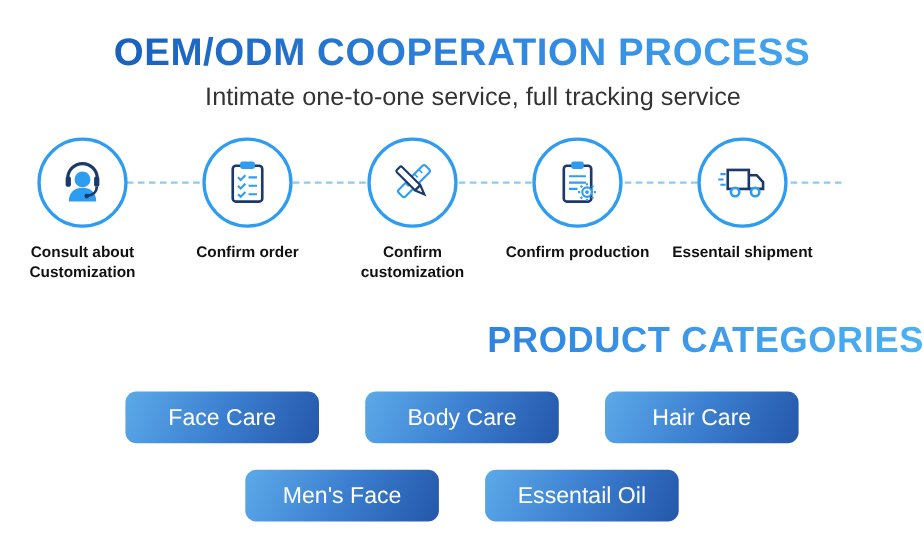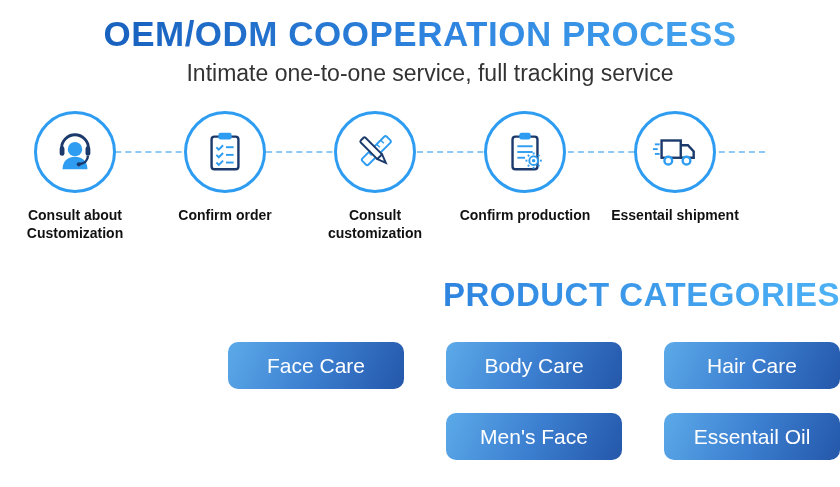--- a/index.html
+++ b/index.html
@@ -12,21 +12,21 @@
   }
   .page { width: 840px; height: 487px; position: relative; }
 
   .gradient-text {
     background: linear-gradient(90deg, #1256b4 0%, #2f86e0 55%, #4db1f5 100%);
     -webkit-background-clip: text;
     background-clip: text;
     color: transparent;
   }
   .title {
-    margin-top: 14px;
+    margin-top: 28px;
     text-align: center;
     font-size: 35px;
     font-weight: 800;
     letter-spacing: 0.5px;
   }
   .subtitle {
     margin-top: 6px;
     text-align: center;
     font-size: 23px;
     font-weight: 400;
@@ -86,21 +86,21 @@
     font-size: 33px;
     font-weight: 800;
     letter-spacing: 0.5px;
   }
 
   .button-grid {
     margin-top: 28px;
     display: flex;
     flex-direction: column;
     gap: 24px;
-    align-items: flex-end;
+    align-items: center;
   }
   .btn-row {
     display: flex;
     gap: 42px;
     justify-content: center;
   }
   .cat-btn {
     width: 176px;
     height: 47px;
     border: none;
@@ -166,21 +166,21 @@
               <line x1="19.5" y1="23" x2="24" y2="23" stroke="#2e9df1" stroke-width="1.5"></line>
               <line x1="19.5" y1="29" x2="24" y2="29" stroke="#2e9df1" stroke-width="1.5"></line>
             </g>
             <g transform="rotate(-45 24 24)">
               <rect x="20.5" y="5" width="7" height="26" rx="1.5" fill="#ffffff" stroke="#1b3a6b" stroke-width="2"></rect>
               <path d="M20.5 31 L24 40 L27.5 31 Z" fill="#ffffff" stroke="#1b3a6b" stroke-width="2"></path>
               <path d="M22.8 36.8 L24 40 L25.2 36.8 Z" fill="#1b3a6b" stroke="none"></path>
             </g>
           </svg>
         </div>
-        <div class="step-label">Consult customization</div>
+        <div class="step-label">Confirm customization</div>
       </div>
 
       <div class="step">
         <div class="circle">
           <svg viewBox="0 0 48 48">
             <rect x="11" y="8" width="26" height="34" rx="3" fill="none" stroke="#1b3a6b" stroke-width="2.5"></rect>
             <rect x="18" y="4" width="12" height="7" rx="2.5" fill="#2e9df1"></rect>
             <line x1="16" y1="18" x2="32" y2="18" stroke="#2e9df1" stroke-width="2"></line>
             <line x1="16" y1="24" x2="32" y2="24" stroke="#2e9df1" stroke-width="2"></line>
             <line x1="16" y1="30" x2="24" y2="30" stroke="#2e9df1" stroke-width="2"></line>

